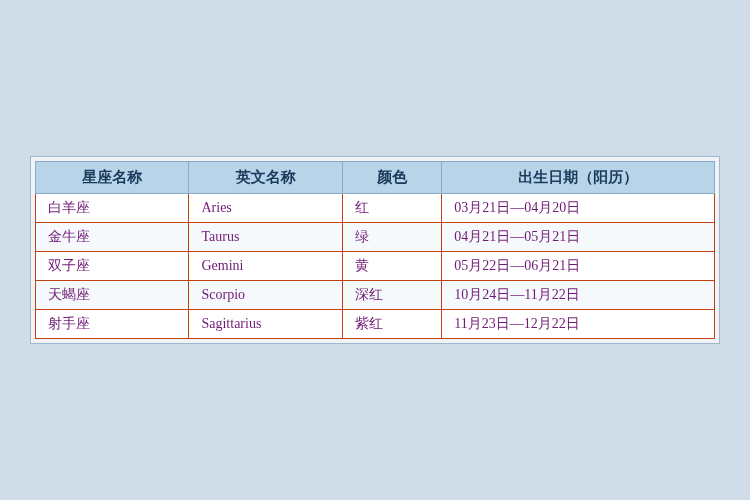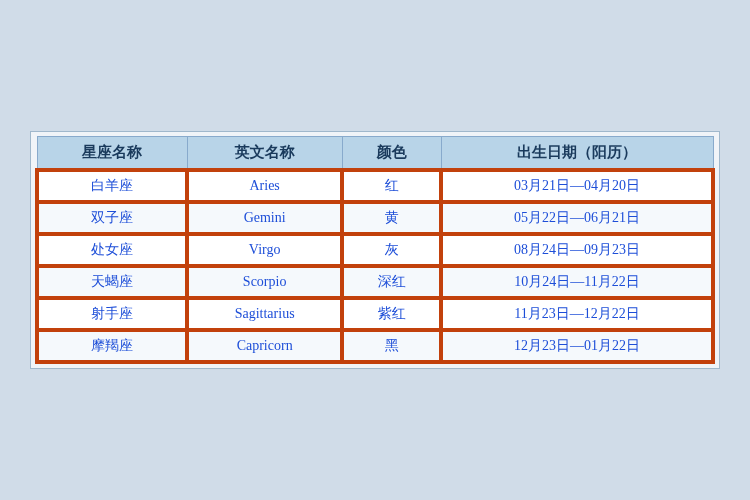--- a/index.html
+++ b/index.html
@@ -33,24 +33,23 @@
       color: #1a3a5c;
       font-size: 15px;
     }
     tbody tr {
       background-color: #ffffff;
     }
     tbody tr:nth-child(even) {
       background-color: #f5f9fc;
     }
     tbody td {
-      border: 4px solid #c2410c;
+      border: 1px solid #c2410c;
       padding: 5px 12px;
-      text-align: center;
-      color: #1d4ed8;
+      color: #701a75;
       font-size: 14px;
     }
     tbody td:first-child {
       font-weight: normal;
     }
     tbody td:nth-child(2) {
       font-style: normal;
     }
   </style>
 </head>
@@ -67,44 +66,38 @@
       </tr>
     </thead>
     <tbody id="table-body">
     <tr>
           <td>白羊座</td>
           <td>Aries</td>
           <td>红</td>
           <td>03月21日—04月20日</td>
         </tr>
         <tr>
+          <td>金牛座</td>
+          <td>Taurus</td>
+          <td>绿</td>
+          <td>04月21日—05月21日</td>
+        </tr>
+        <tr>
           <td>双子座</td>
           <td>Gemini</td>
           <td>黄</td>
           <td>05月22日—06月21日</td>
-        </tr>
-        <tr>
-          <td>处女座</td>
-          <td>Virgo</td>
-          <td>灰</td>
-          <td>08月24日—09月23日</td>
         </tr>
         <tr>
           <td>天蝎座</td>
           <td>Scorpio</td>
           <td>深红</td>
           <td>10月24日—11月22日</td>
         </tr>
         <tr>
           <td>射手座</td>
           <td>Sagittarius</td>
           <td>紫红</td>
           <td>11月23日—12月22日</td>
         </tr>
-        <tr>
-          <td>摩羯座</td>
-          <td>Capricorn</td>
-          <td>黑</td>
-          <td>12月23日—01月22日</td>
-        </tr>
       </tbody>
   </table>
 </div>
 
 </body></html>

